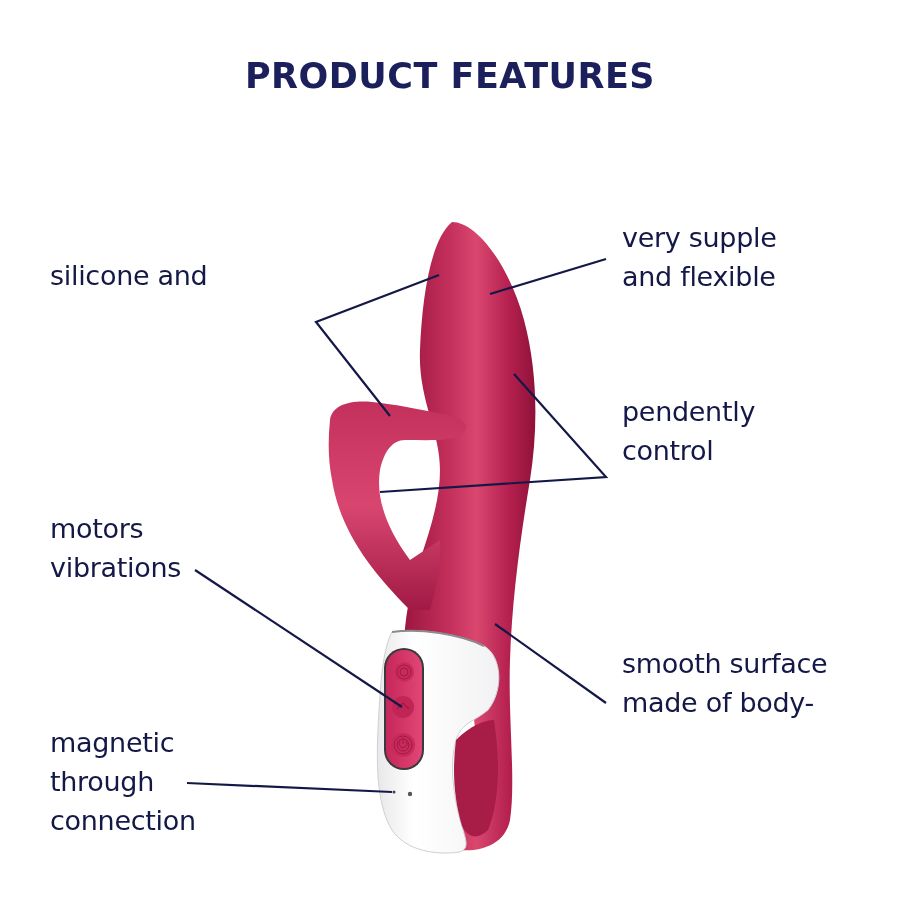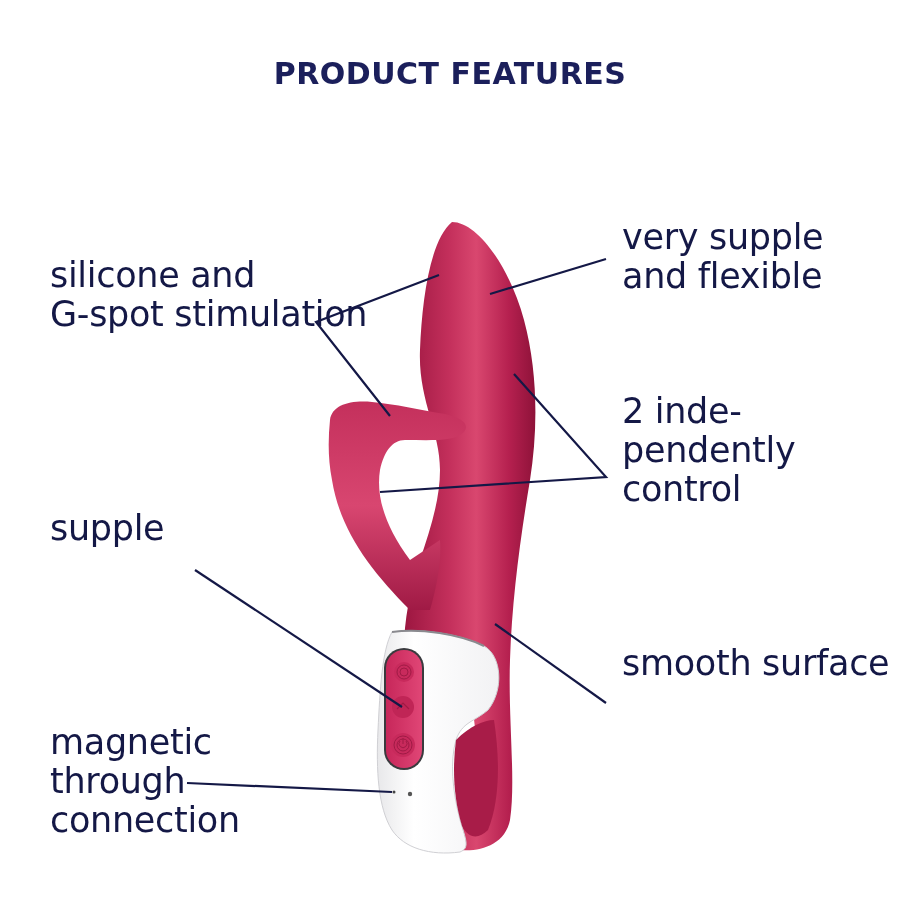--- a/index.html
+++ b/index.html
@@ -1,24 +1,24 @@
 <!DOCTYPE html>
 <html><head>
   <meta charset="utf-8">
   <style>
     html, body { margin: 0; padding: 0; background: #ffffff; }
     body { width: 900px; height: 900px; position: relative; overflow: hidden; font-family: "DejaVu Sans", sans-serif; }
     .title {
       position: absolute; left: 0; top: 56px; width: 900px; text-align: center;
-      font-family: "DejaVu Sans", sans-serif; font-weight: bold; font-size: 30px;
+      font-family: "DejaVu Sans", sans-serif; font-weight: bold; font-size: 35px;
       letter-spacing: 0.5px; color: #1b1f5b;
     }
     .label {
       position: absolute; color: #141846; font-family: "DejaVu Sans", sans-serif;
-      font-size: 35px; line-height: 39px; letter-spacing: -0.3px;
+      font-size: 27px; line-height: 39px; letter-spacing: -0.3px;
     }
     .label span { display: block; white-space: nowrap; }
     svg.art { position: absolute; left: 0; top: 0; }
   </style>
 </head>
 <body>
 
 <div class="title">PRODUCT FEATURES</div>
 
 <svg class="art" width="900" height="900" viewBox="0 0 900 900">
@@ -123,39 +123,39 @@
     <line x1="490" y1="294" x2="606" y2="259"></line>
     <polyline points="514,374 606,477 380,492"></polyline>
     <line x1="195" y1="570" x2="402" y2="707"></line>
     <line x1="495" y1="624" x2="606" y2="703"></line>
     <line x1="187" y1="783" x2="392" y2="792"></line>
   </g>
 </svg>
 
 <div class="label" style="left:50px; top:256px;">
   <span>silicone and</span>
-  <span>G-spot stimulation</span>
 </div>
 
 <div class="label" style="left:622px; top:218px;">
   <span>very supple</span>
   <span>and flexible</span>
 </div>
 
 <div class="label" style="left:622px; top:392px;">
-  <span>2 inde-</span>
   <span>pendently</span>
   <span>control</span>
 </div>
 
 <div class="label" style="left:50px; top:509px;">
-  <span>supple</span>
+  <span>motors</span>
+  <span>vibrations</span>
 </div>
 
 <div class="label" style="left:622px; top:644px;">
   <span>smooth surface</span>
+  <span>made of body-</span>
 </div>
 
 <div class="label" style="left:50px; top:723px;">
   <span>magnetic</span>
   <span>through</span>
   <span>connection</span>
 </div>
 
 </body></html>

